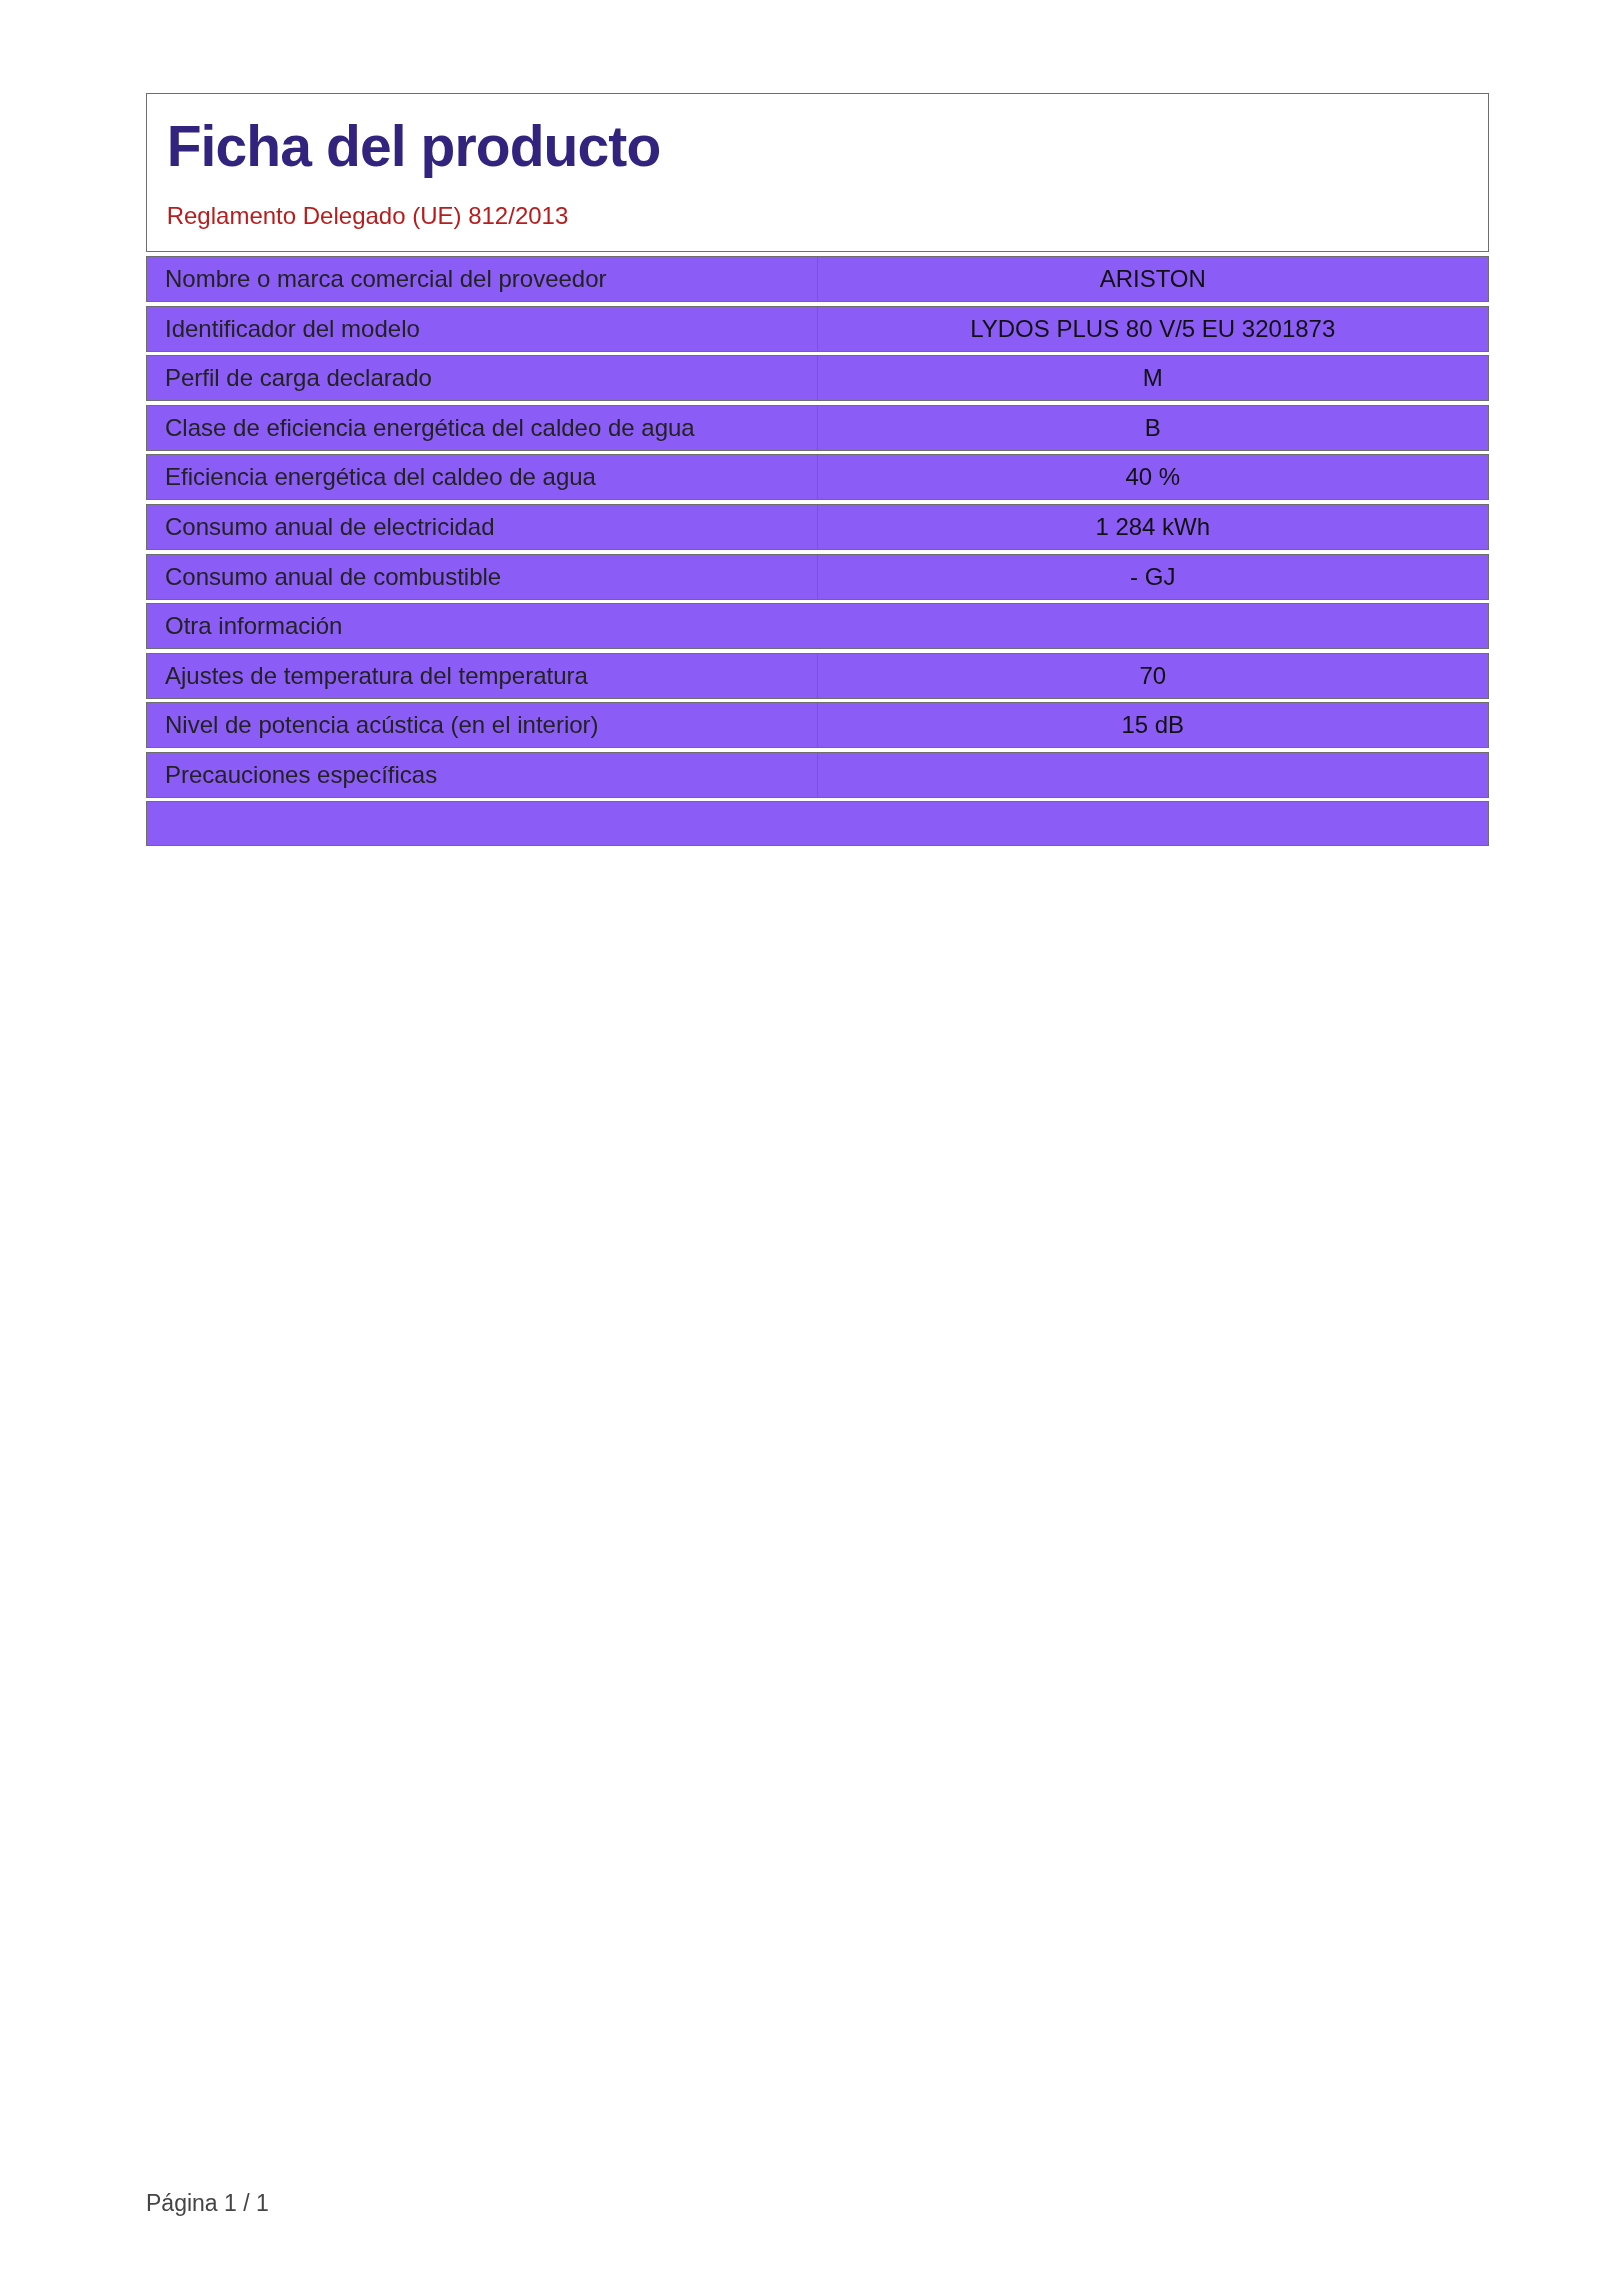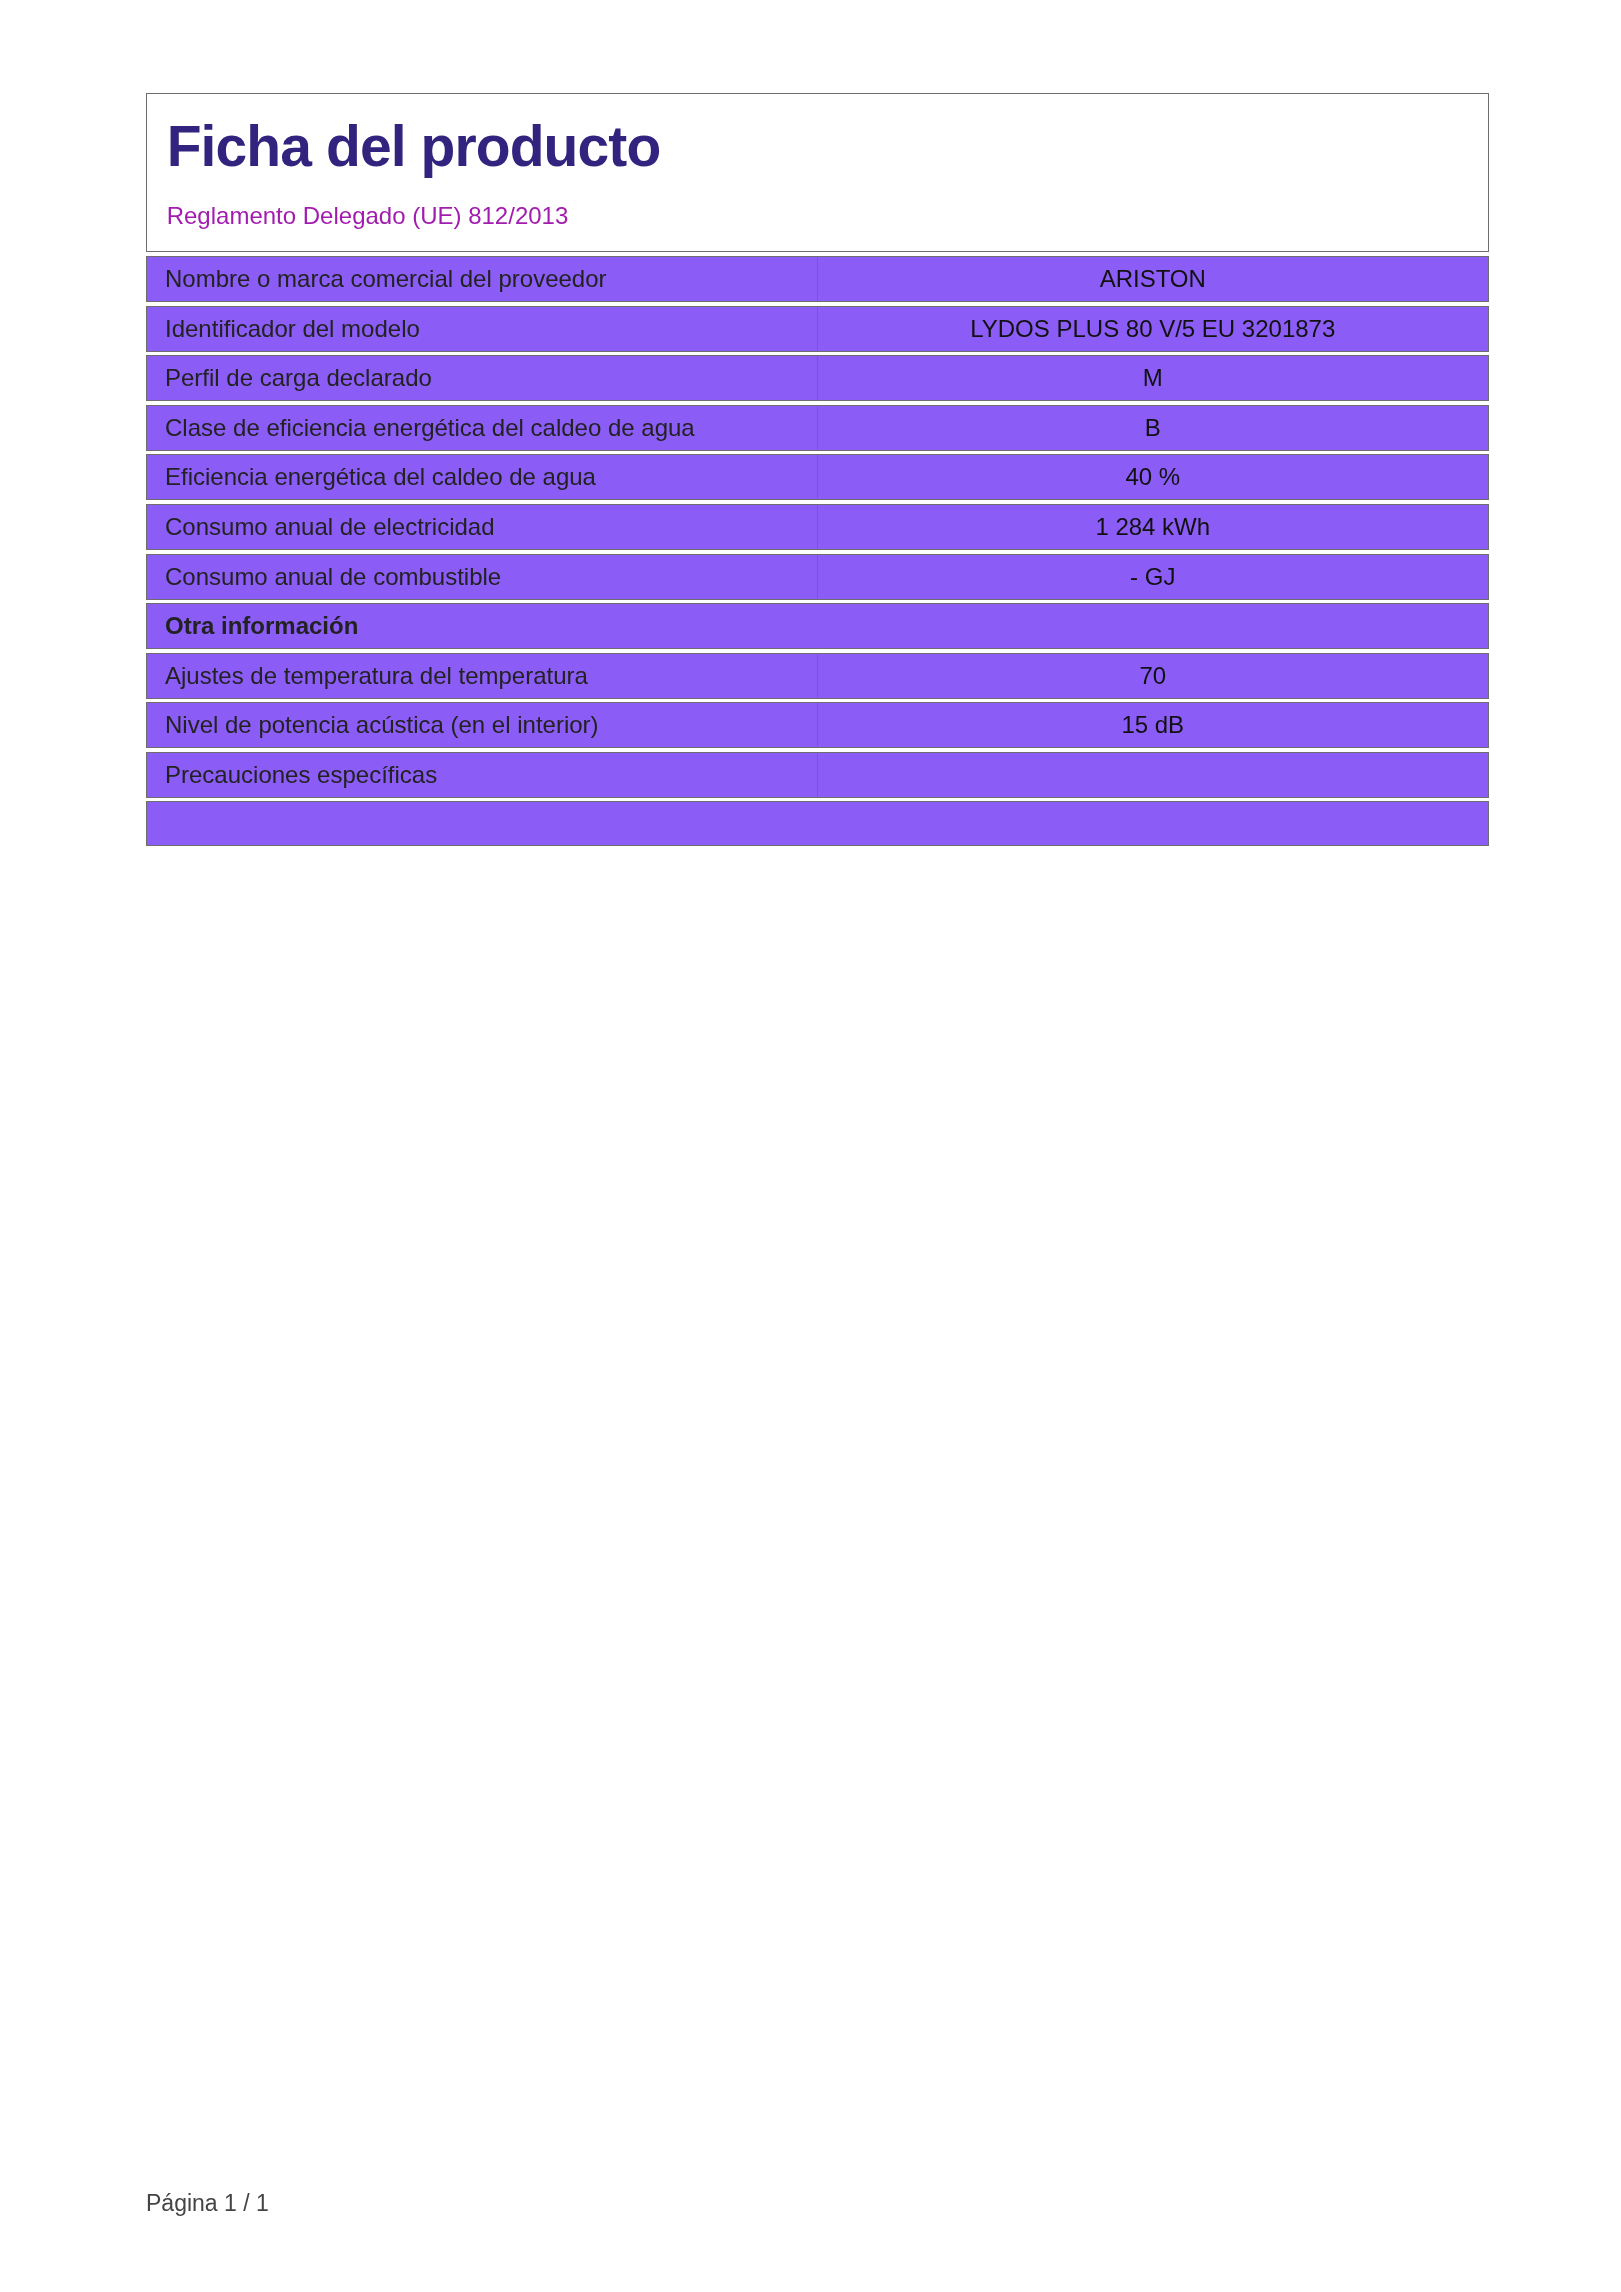--- a/index.html
+++ b/index.html
@@ -29,21 +29,21 @@
   .doc-title {
     color: #32247e;
     font-size: 57px;
     font-weight: bold;
     line-height: 1.05;
     margin: 0 0 25px 0;
     letter-spacing: -0.9px;
   }
   .doc-subtitle {
     font-size: 24px;
-    color: #a21caf;
+    color: #b91c1c;
   }
   .trow {
     display: flex;
     border: 0.9px solid #6e6e6e;
     margin-top: 3.6px;
     min-height: 45px;
     box-sizing: border-box;
     align-items: stretch;
     background: #8b5cf6;
   }
@@ -65,21 +65,21 @@
     font-weight: normal;
     color: #111111;
     display: flex;
     align-items: center;
     justify-content: center;
     text-align: center;
   }
   .trow.section .cell-label {
     width: 100%;
     border-right: none;
-    font-weight: bold;
+    font-weight: normal;
   }
   .page-footer {
     position: absolute;
     top: 2190px;
     left: 146px;
     width: 1343px;
     font-size: 23px;
     color: #444444;
   }
 </style>

